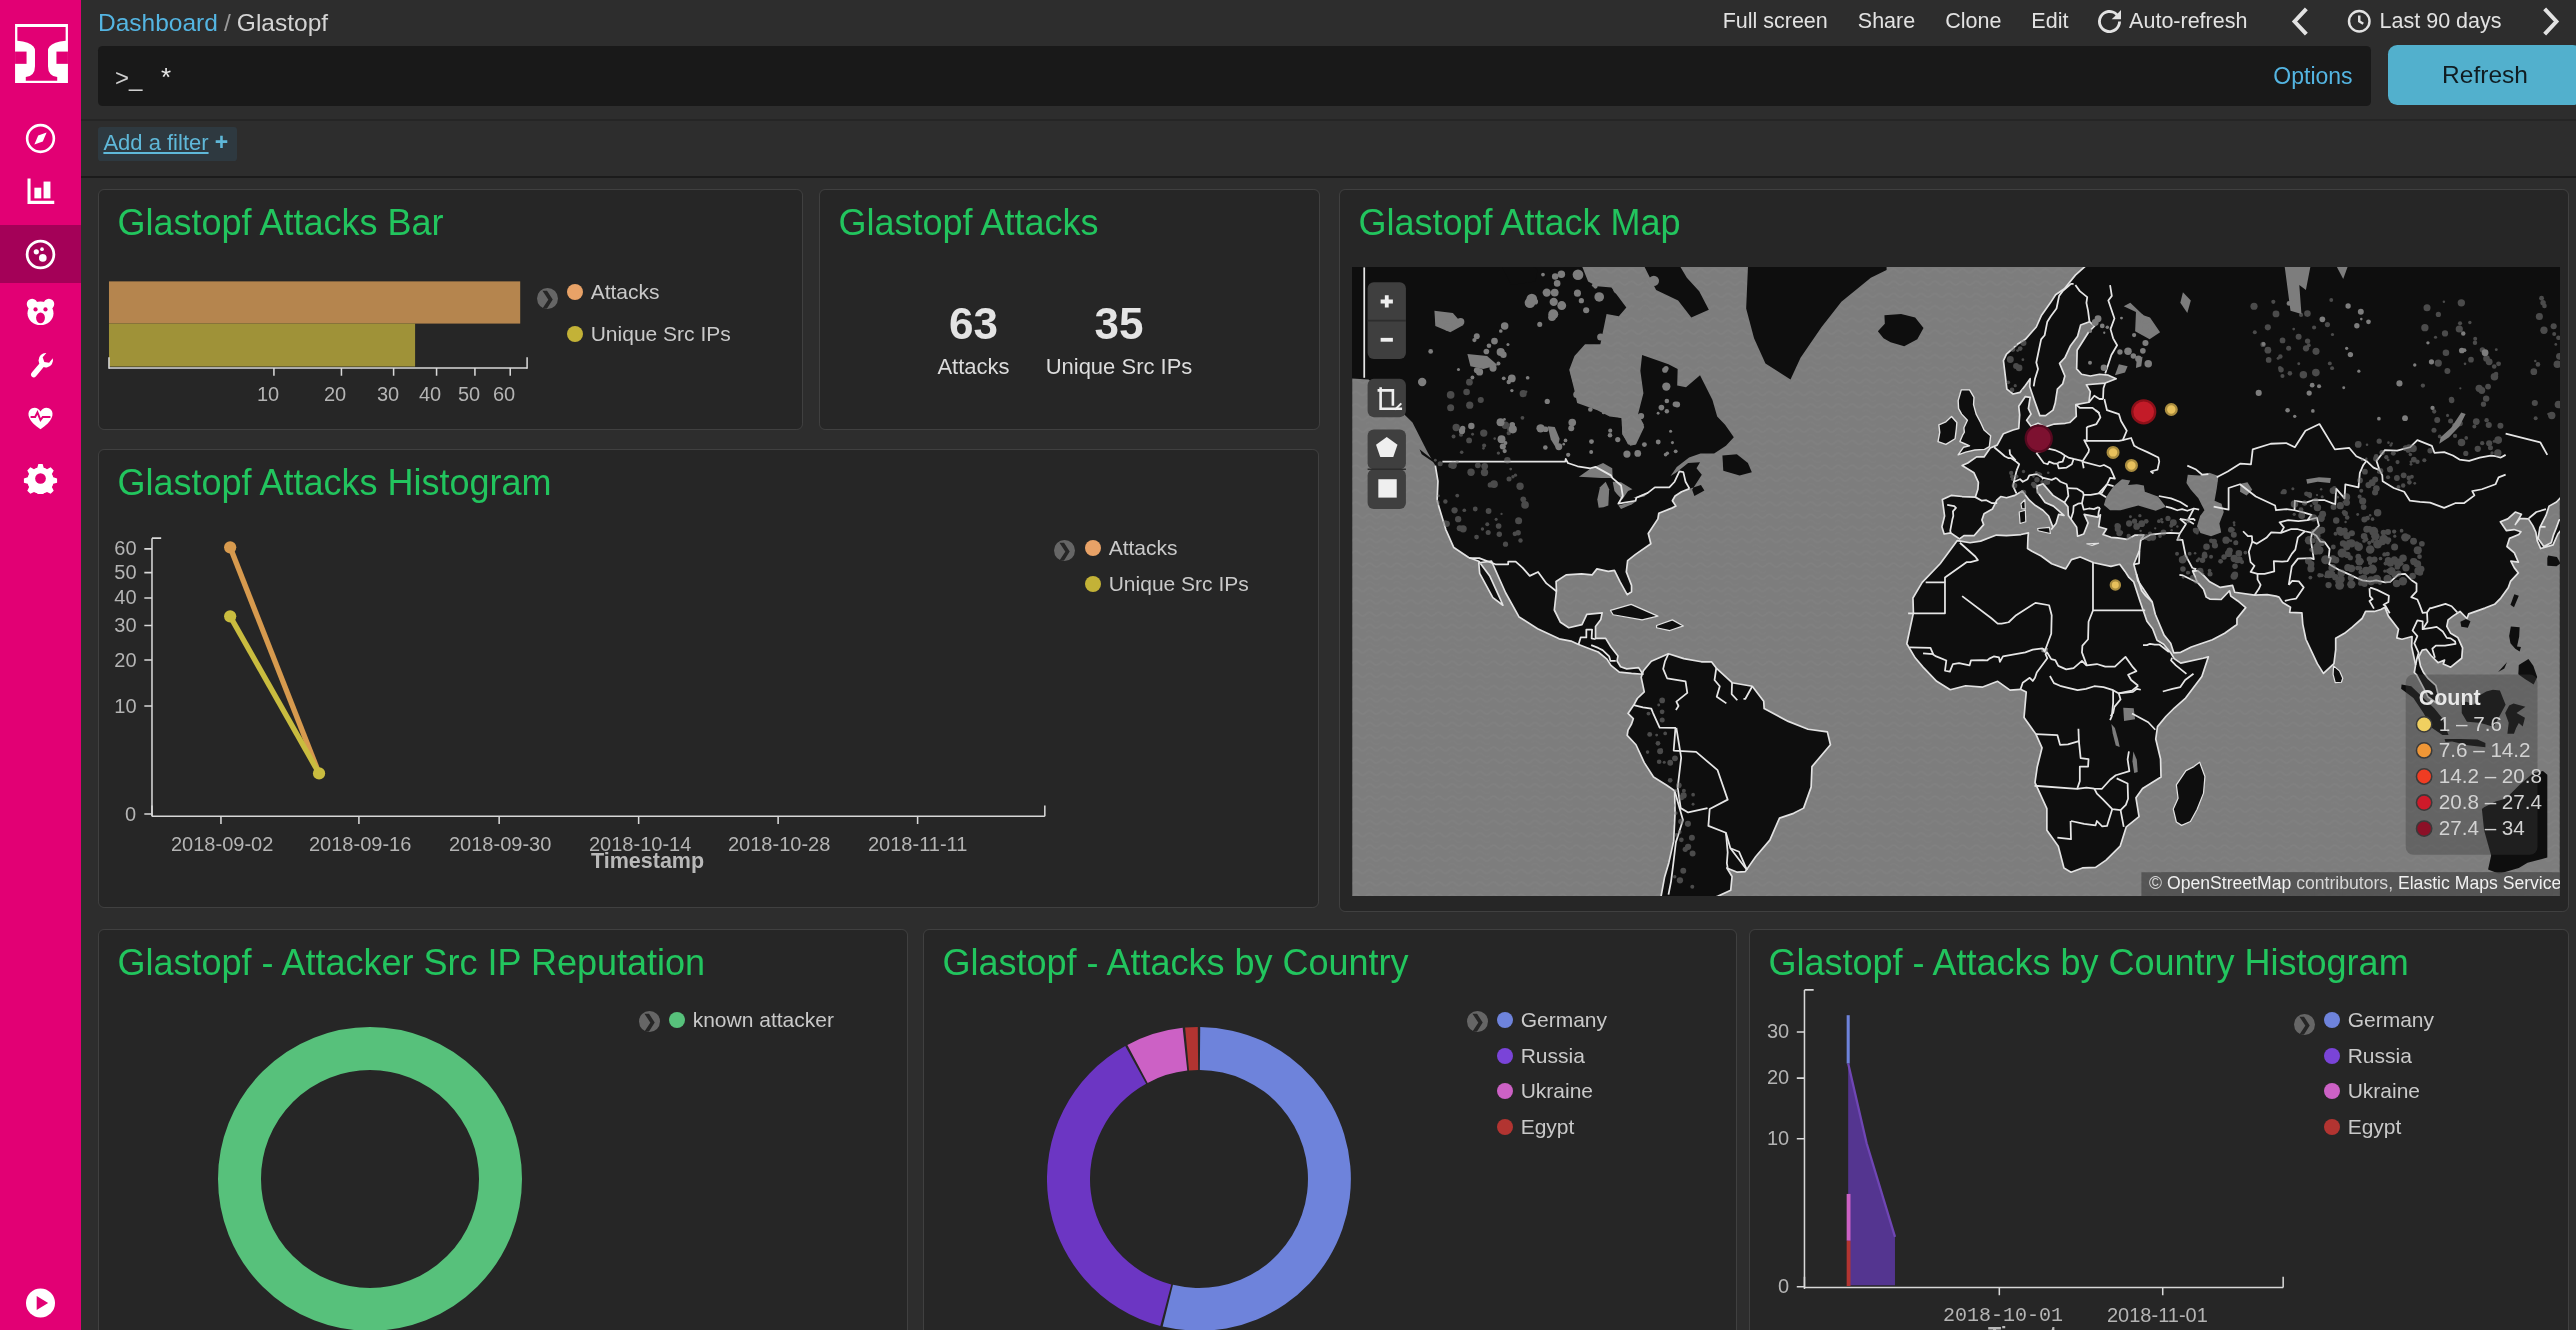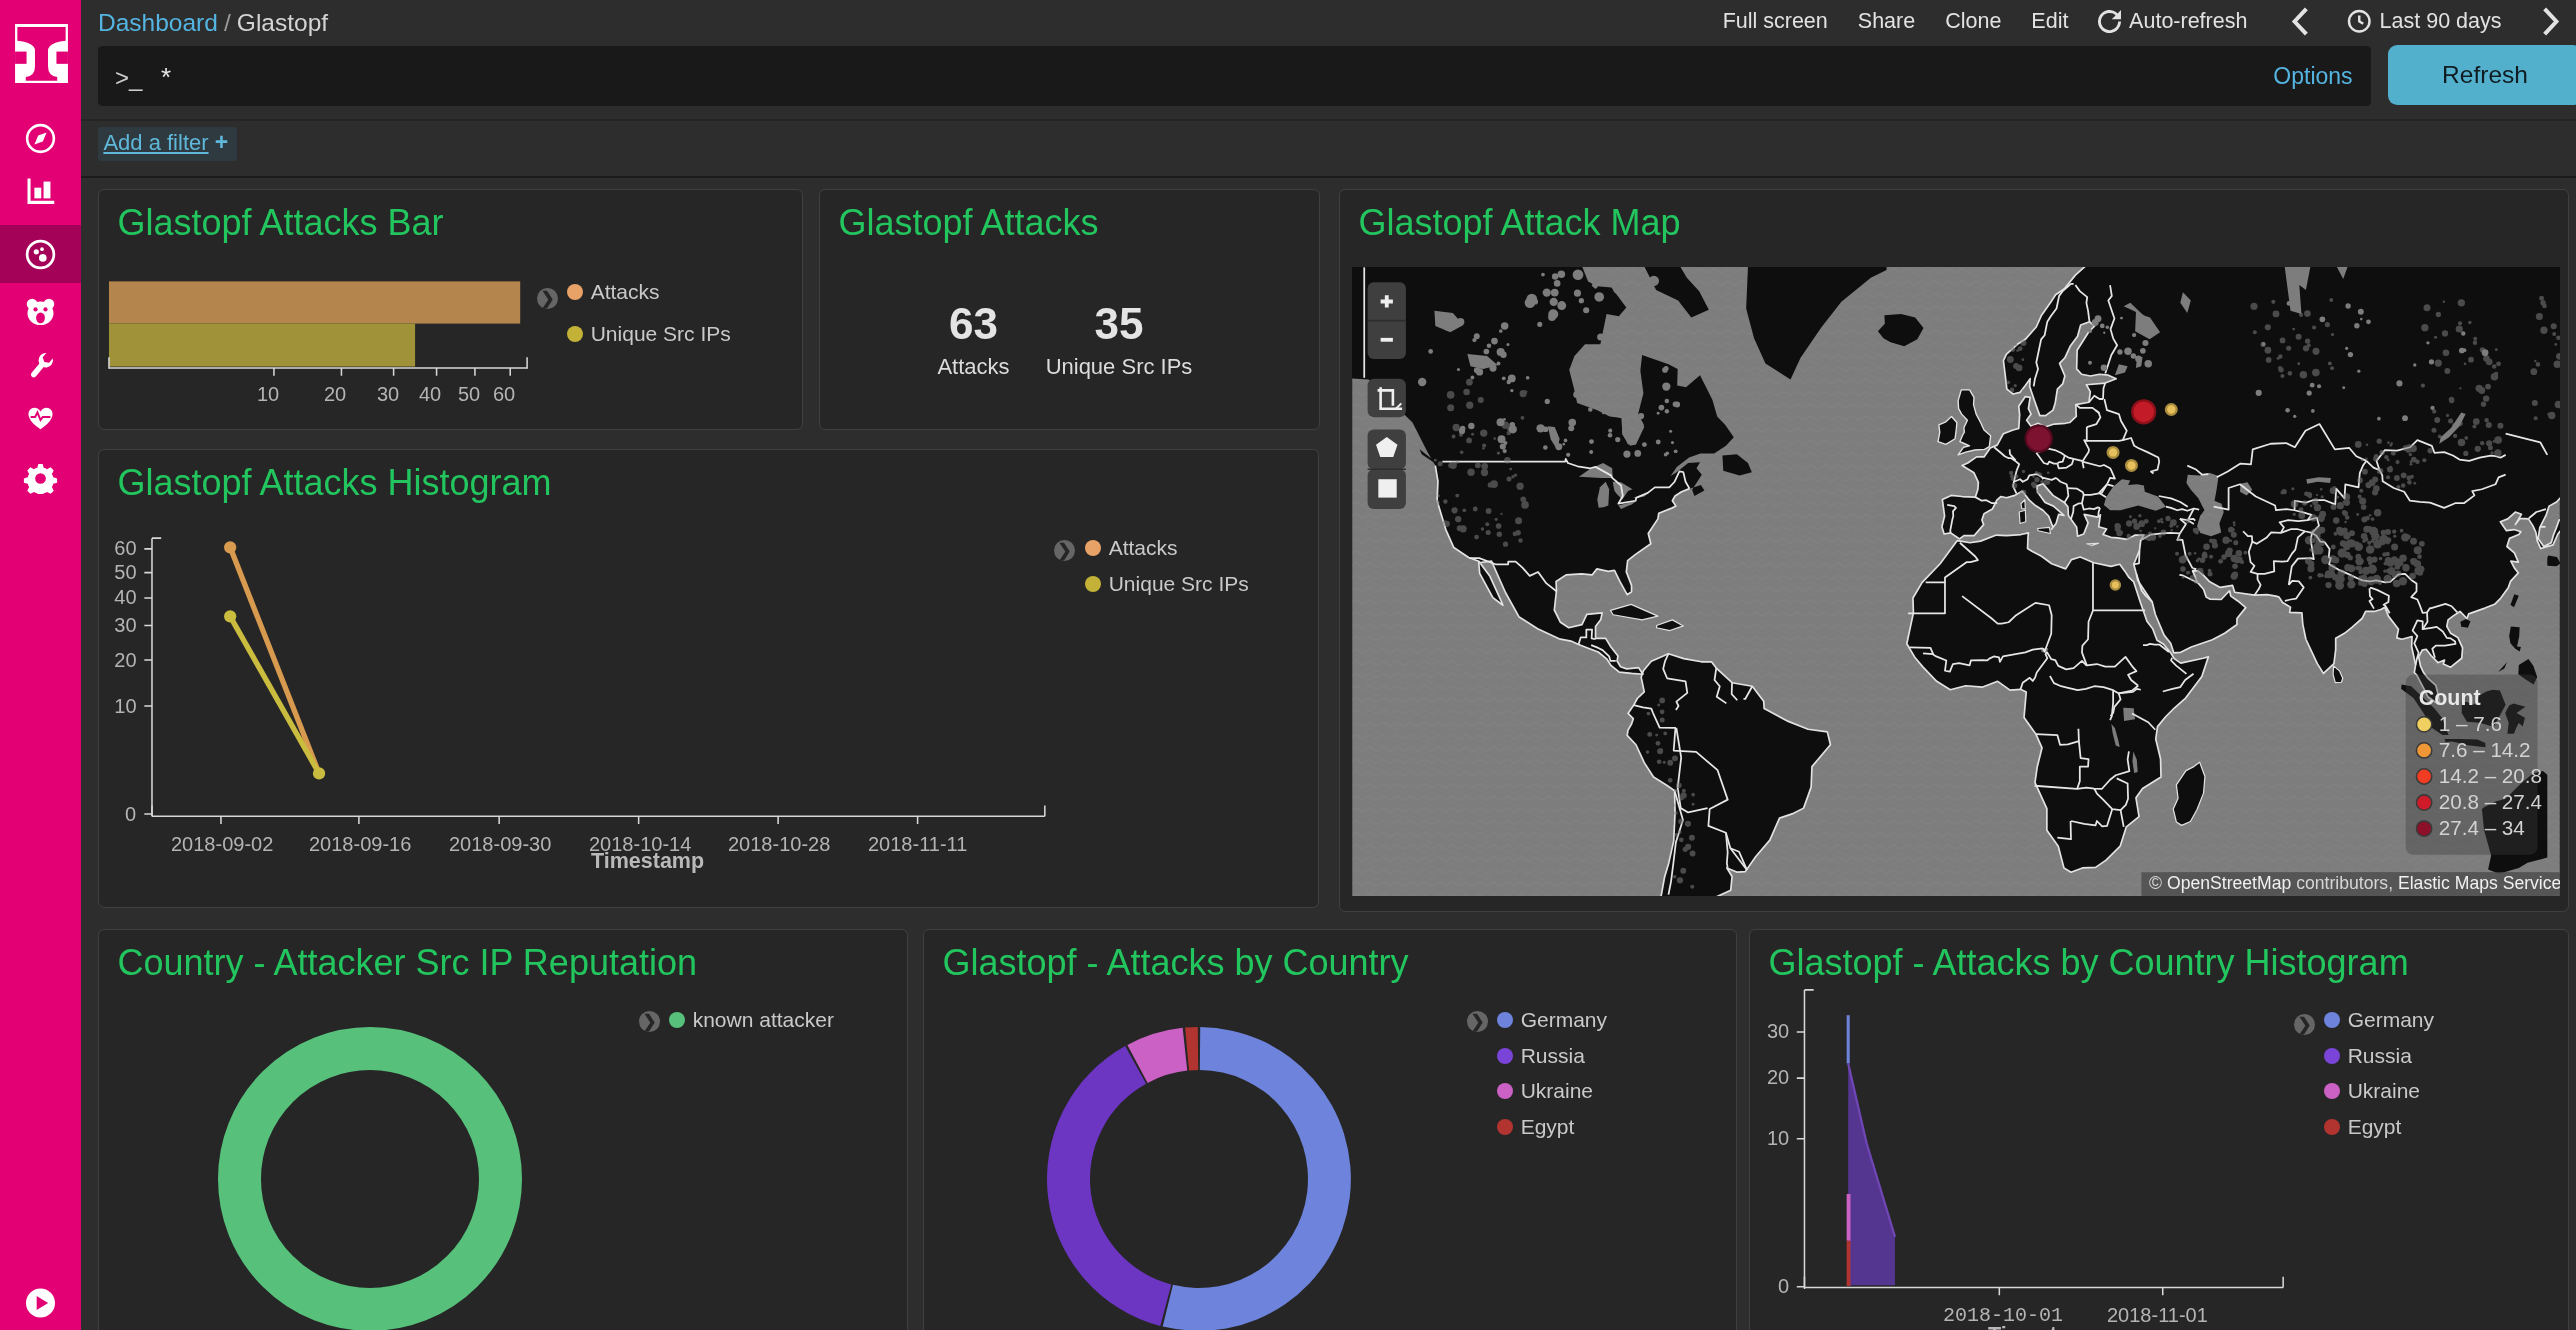--- a/index.html
+++ b/index.html
@@ -1229,21 +1229,21 @@
           <span class="legtxt">Attacks</span>
         </div>
     <div class="legrow">
           <span class="legdot" style="background:#c3b237"></span>
           <span class="legtxt">Unique Src IPs</span>
         </div>
   </div>
 </div>
 
 <div class="panel" style="left:98px; top:929px; width:810px; height:491px;">
-  <div class="ptitle">Country - Attacker Src IP Reputation</div>
+  <div class="ptitle">Glastopf - Attacker Src IP Reputation</div>
   <svg class="abs" style="left:119px; top:97px;" width="304" height="304" viewBox="0 0 396 396">
     <circle cx="198" cy="198" r="170" fill="none" stroke="#57c17b" stroke-width="56"></circle>
   </svg>
   <div class="legarrow" style="left:540px; top:81px;">❯</div>
   <div class="legend" style="left:570px; top:78px;">
     <div class="legrow">
           <span class="legdot" style="background:#57c17b"></span>
           <span class="legtxt">known attacker</span>
         </div>
   </div>

